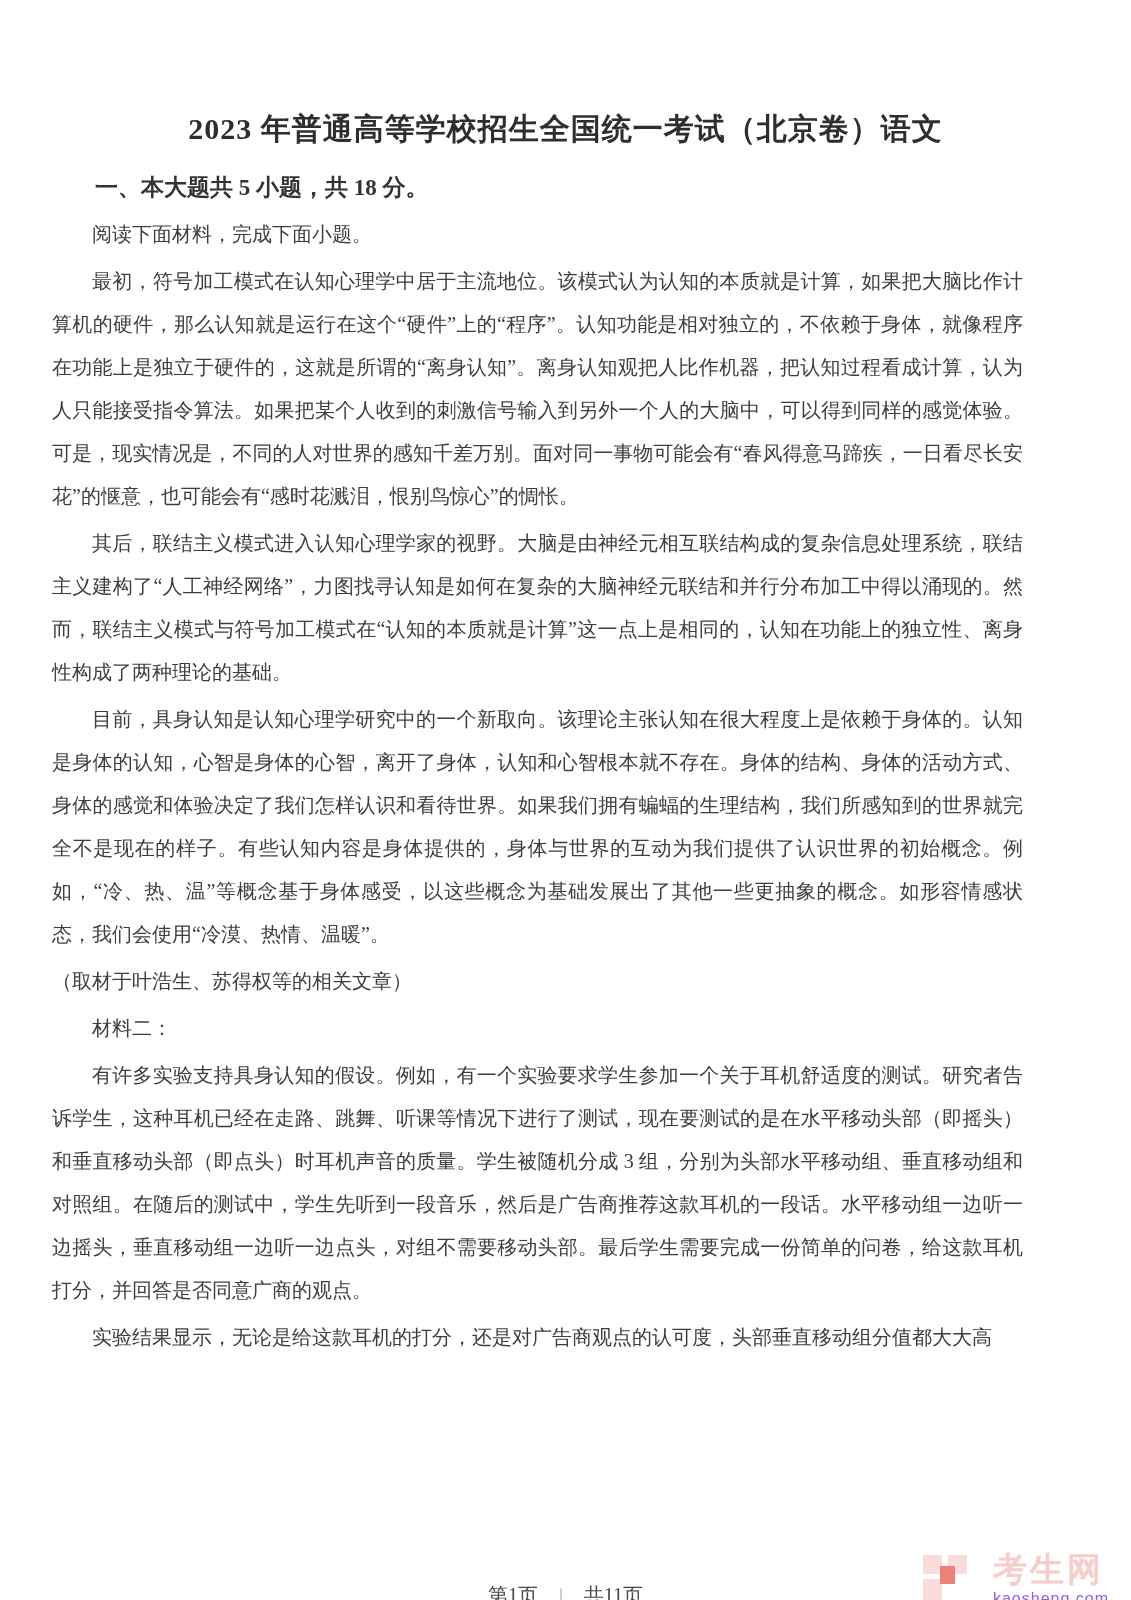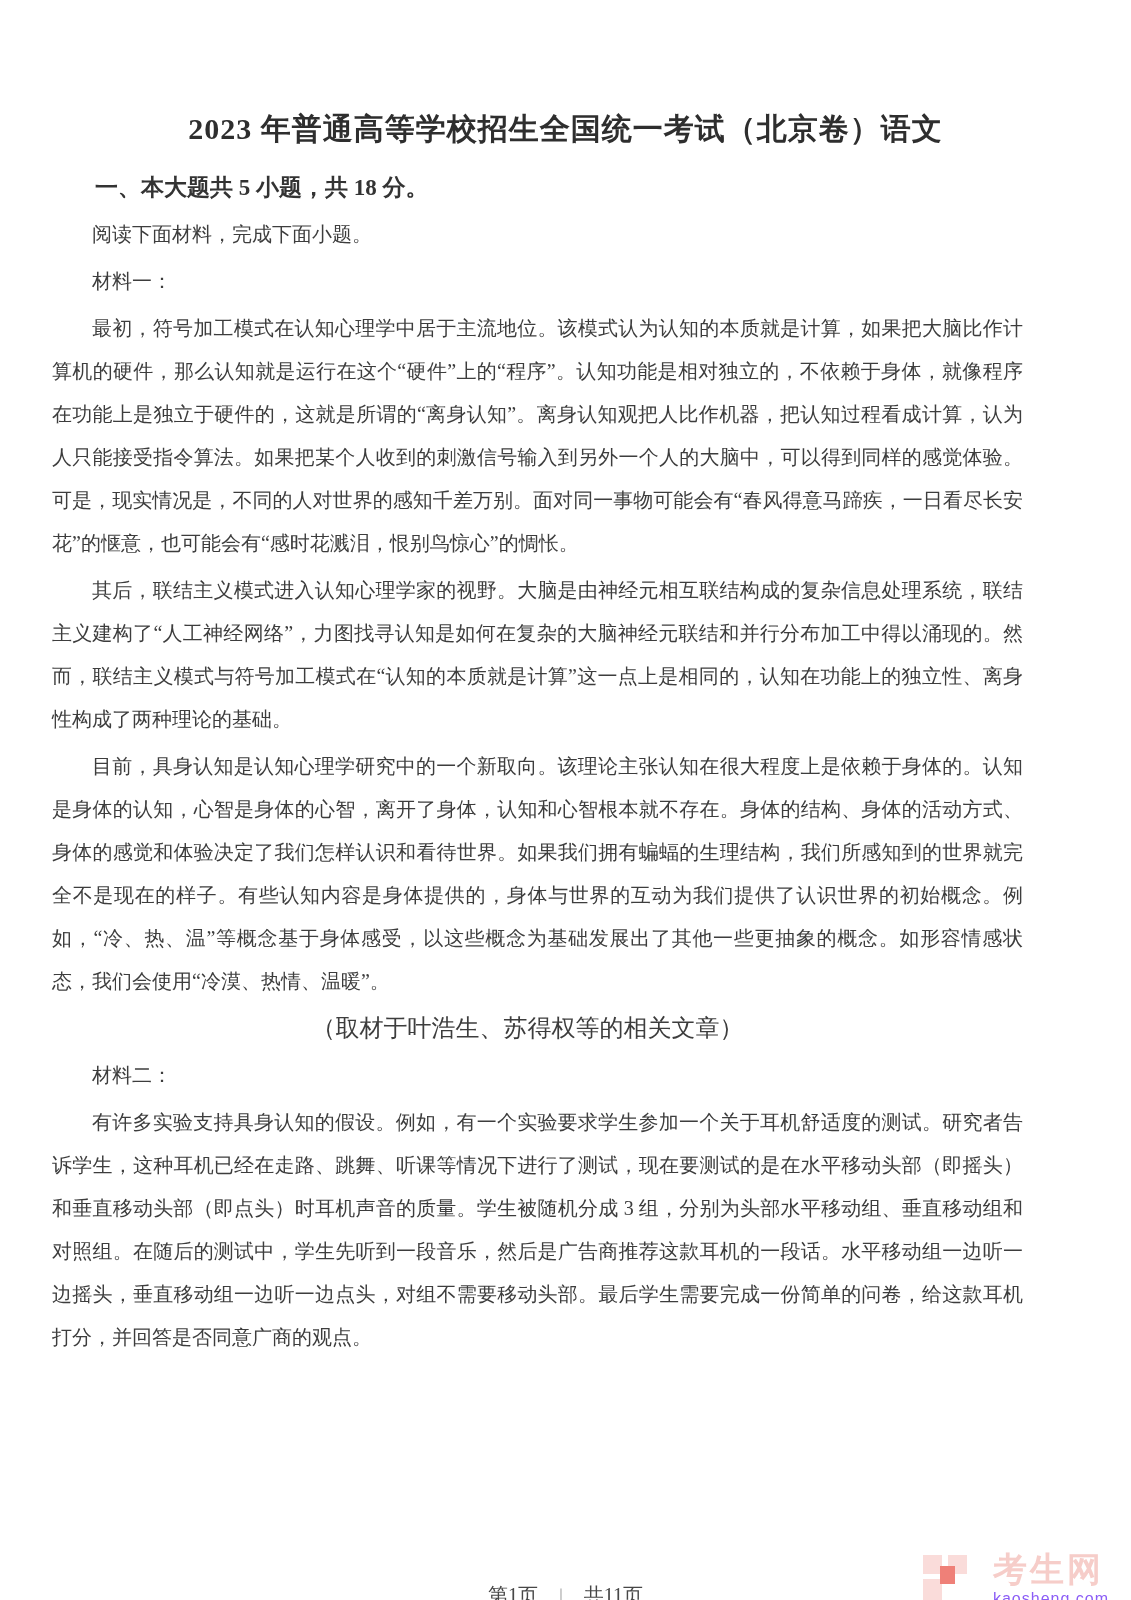--- a/index.html
+++ b/index.html
@@ -38,23 +38,23 @@
     margin: 0 0 4px 0;
     font-size: 20px;
     line-height: 43px;
     text-align: justify;
     text-indent: 2em;
     color: #3d3d3d;
   }
   .material-label { text-align: left; }
   .attribution {
     margin: 0 20px 4px 0;
-    font-size: 24px;
+    font-size: 20px;
     line-height: 43px;
-    text-align: center;
+    text-align: left;
     color: #3d3d3d;
     font-family: Liberation Serif, serif;
   }
   .footer {
     position: absolute;
     left: 0;
     bottom: 8px;
     width: 100%;
     text-align: center;
     font-size: 20px;
@@ -101,31 +101,31 @@
 <div class="page">
 
   <h1 class="doc-title">2023 年普通高等学校招生全国统一考试（北京卷）语文</h1>
 
   <h2 class="section-heading">一、本大题共 5 小题，共 18 分。</h2>
 
   <div class="content">
 
     <p class="para">阅读下面材料，完成下面小题。</p>
 
-    <p class="para material-label">材料一：</p>
 
     <p class="para">最初，符号加工模式在认知心理学中居于主流地位。该模式认为认知的本质就是计算，如果把大脑比作计算机的硬件，那么认知就是运行在这个“硬件”上的“程序”。认知功能是相对独立的，不依赖于身体，就像程序在功能上是独立于硬件的，这就是所谓的“离身认知”。离身认知观把人比作机器，把认知过程看成计算，认为人只能接受指令算法。如果把某个人收到的刺激信号输入到另外一个人的大脑中，可以得到同样的感觉体验。可是，现实情况是，不同的人对世界的感知千差万别。面对同一事物可能会有“春风得意马蹄疾，一日看尽长安花”的惬意，也可能会有“感时花溅泪，恨别鸟惊心”的惆怅。</p>
     <p class="para">其后，联结主义模式进入认知心理学家的视野。大脑是由神经元相互联结构成的复杂信息处理系统，联结主义建构了“人工神经网络”，力图找寻认知是如何在复杂的大脑神经元联结和并行分布加工中得以涌现的。然而，联结主义模式与符号加工模式在“认知的本质就是计算”这一点上是相同的，认知在功能上的独立性、离身性构成了两种理论的基础。</p>
     <p class="para">目前，具身认知是认知心理学研究中的一个新取向。该理论主张认知在很大程度上是依赖于身体的。认知是身体的认知，心智是身体的心智，离开了身体，认知和心智根本就不存在。身体的结构、身体的活动方式、身体的感觉和体验决定了我们怎样认识和看待世界。如果我们拥有蝙蝠的生理结构，我们所感知到的世界就完全不是现在的样子。有些认知内容是身体提供的，身体与世界的互动为我们提供了认识世界的初始概念。例如，“冷、热、温”等概念基于身体感受，以这些概念为基础发展出了其他一些更抽象的概念。如形容情感状态，我们会使用“冷漠、热情、温暖”。</p>
 
     <p class="attribution">（取材于叶浩生、苏得权等的相关文章）</p>
 
     <p class="para material-label">材料二：</p>
 
     <p class="para">有许多实验支持具身认知的假设。例如，有一个实验要求学生参加一个关于耳机舒适度的测试。研究者告诉学生，这种耳机已经在走路、跳舞、听课等情况下进行了测试，现在要测试的是在水平移动头部（即摇头）和垂直移动头部（即点头）时耳机声音的质量。学生被随机分成 3 组，分别为头部水平移动组、垂直移动组和对照组。在随后的测试中，学生先听到一段音乐，然后是广告商推荐这款耳机的一段话。水平移动组一边听一边摇头，垂直移动组一边听一边点头，对组不需要移动头部。最后学生需要完成一份简单的问卷，给这款耳机打分，并回答是否同意广商的观点。</p>
+    <p class="para">实验结果显示，无论是给这款耳机的打分，还是对广告商观点的认可度，头部垂直移动组分值都大大高</p>
 
   </div>
 
   <div class="footer">
     <span>第1页</span><span class="sep">｜</span><span>共11页</span>
   </div>
 
   <div class="watermark">
     <div class="wm-mark">
       <div class="blk wm-b1"></div>

